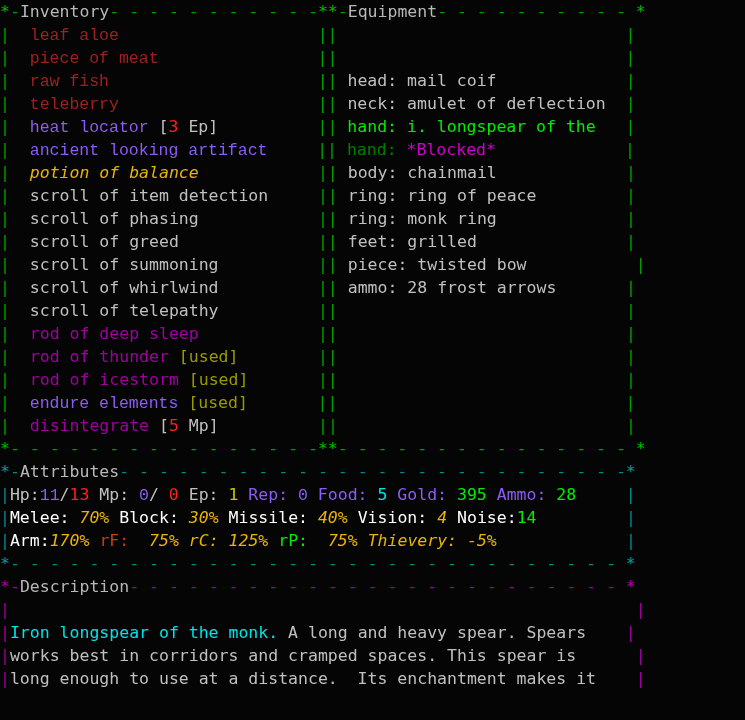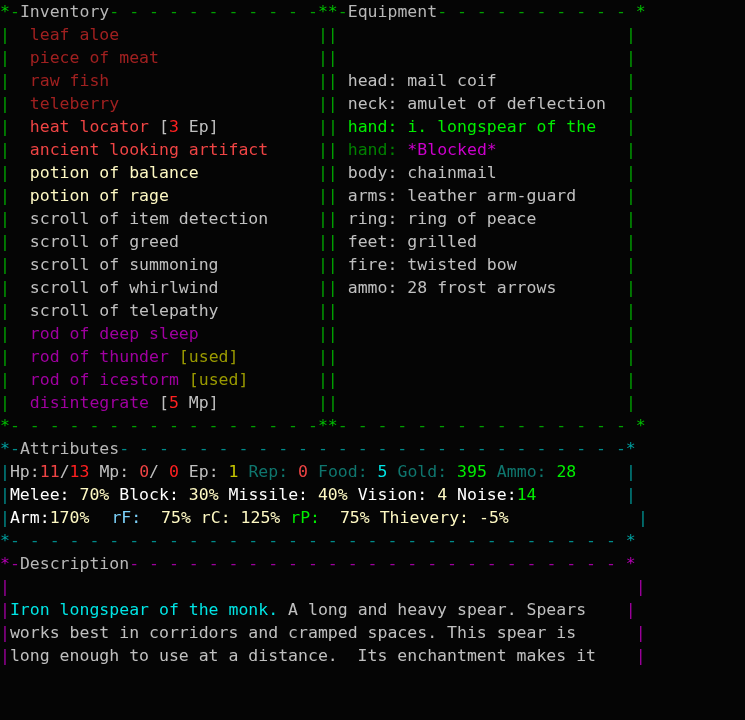--- a/index.html
+++ b/index.html
@@ -20,62 +20,63 @@
   
   .bd-green  {color:#00a000;}
   .bd-teal   {color:#008b8b;}
   .bd-magenta{color:#9d009d;}
   .star-green  {color:#00c000;}
   .star-teal   {color:#00a0a0;}
   .star-magenta{color:#b400b4;}
   .title{color:#b8b8b8;}
 
   
-  .c-dkred   {color:#a02020;}
+  .c-dkred   {color:#a02020;font-family:Liberation Mono, monospace;}
   .c-red     {color:#ff2020;}
-  .c-green   {color:#ef4444;}
+  .c-green   {color:#8b5cf6;font-family:Liberation Mono, monospace;}
   .c-brgreen {color:#00ee00;}
   .c-dkgreen {color:#008000;}
-  .c-teal    {color:#fef9c3;}
+  .c-teal    {color:#eab308;font-style:italic;}
   .c-cyan    {color:#00e5e5;}
   .c-magenta {color:#a000a0;}
   .c-brmagenta{color:#cc00cc;}
   .c-gray    {color:#c0c0c0;}
   .c-white   {color:#ffffff;}
-  .c-olive   {color:#0f766e;margin-top:32px;}
+  .c-olive   {color:#8b5cf6;margin-top:32px;}
   .c-yellow  {color:#c8c800;}
   .c-dkyellow{color:#9a9a00;margin-top:25px;}
-  .c-ddred   {color:#7dd3fc;margin-left:12px;}
+  .c-ddred   {color:#c2410c;}
 
   .vbar{color:#00a000;}
   .vbar-teal{color:#008b8b;}
   .vbar-magenta{color:#9d009d;}
 </style>
 </head>
 <body>
 
 <div class="screen">
   <div id="out">
       <div class="row"><span class="star-green">*</span><span class="bd-green">-</span><span class="title">Inventory</span><span class="bd-green">- - - - - - - - - - -</span><span class="star-green">*</span><span class="star-green">*</span><span class="bd-green">-</span><span class="title">Equipment</span><span class="bd-green">- - - - - - - - - - </span><span class="star-green">*</span></div>
       <div class="row"><span class="vbar">|</span><span>  </span><span class="c-dkred">leaf aloe</span><span>                    </span><span class="vbar">|</span><span class="vbar">|</span><span>                             </span><span class="vbar">|</span></div>
       <div class="row"><span class="vbar">|</span><span>  </span><span class="c-dkred">piece of meat</span><span>                </span><span class="vbar">|</span><span class="vbar">|</span><span>                             </span><span class="vbar">|</span></div>
       <div class="row"><span class="vbar">|</span><span>  </span><span class="c-dkred">raw fish</span><span>                     </span><span class="vbar">|</span><span class="vbar">|</span><span> </span><span class="c-gray">head</span><span class="c-gray">: </span><span class="c-gray">mail coif</span><span>             </span><span class="vbar">|</span></div>
       <div class="row"><span class="vbar">|</span><span>  </span><span class="c-dkred">teleberry</span><span>                    </span><span class="vbar">|</span><span class="vbar">|</span><span> </span><span class="c-gray">neck</span><span class="c-gray">: </span><span class="c-gray">amulet of deflection</span><span>  </span><span class="vbar">|</span></div>
       <div class="row"><span class="vbar">|</span><span>  </span><span class="c-green">heat locator</span><span> </span><span class="c-gray">[</span><span class="c-red">3</span><span class="c-gray"> Ep]</span><span>          </span><span class="vbar">|</span><span class="vbar">|</span><span> </span><span class="c-brgreen">hand</span><span class="c-brgreen">: </span><span class="c-brgreen">i. longspear of the</span><span>   </span><span class="vbar">|</span></div>
       <div class="row"><span class="vbar">|</span><span>  </span><span class="c-green">ancient looking artifact</span><span>     </span><span class="vbar">|</span><span class="vbar">|</span><span> </span><span class="c-dkgreen">hand</span><span class="c-dkgreen">: </span><span class="c-brmagenta">*Blocked*</span><span>             </span><span class="vbar">|</span></div>
       <div class="row"><span class="vbar">|</span><span>  </span><span class="c-teal">potion of balance</span><span>            </span><span class="vbar">|</span><span class="vbar">|</span><span> </span><span class="c-gray">body</span><span class="c-gray">: </span><span class="c-gray">chainmail</span><span>             </span><span class="vbar">|</span></div>
-      <div class="row"><span class="vbar">|</span><span>  </span><span class="c-teal">potion of rage</span><span>               </span><span class="vbar">|</span><span class="vbar">|</span><span> </span><span class="c-gray">arms</span><span class="c-gray">: </span><span class="c-gray">leather arm-guard</span><span>     </span><span class="vbar">|</span></div>
       <div class="row"><span class="vbar">|</span><span>  </span><span class="c-gray">scroll of item detection</span><span>     </span><span class="vbar">|</span><span class="vbar">|</span><span> </span><span class="c-gray">ring</span><span class="c-gray">: </span><span class="c-gray">ring of peace</span><span>         </span><span class="vbar">|</span></div>
+      <div class="row"><span class="vbar">|</span><span>  </span><span class="c-gray">scroll of phasing</span><span>            </span><span class="vbar">|</span><span class="vbar">|</span><span> </span><span class="c-gray">ring</span><span class="c-gray">: </span><span class="c-gray">monk ring</span><span>             </span><span class="vbar">|</span></div>
       <div class="row"><span class="vbar">|</span><span>  </span><span class="c-gray">scroll of greed</span><span>              </span><span class="vbar">|</span><span class="vbar">|</span><span> </span><span class="c-gray">feet</span><span class="c-gray">: </span><span class="c-gray">grilled</span><span>               </span><span class="vbar">|</span></div>
-      <div class="row"><span class="vbar">|</span><span>  </span><span class="c-gray">scroll of summoning</span><span>          </span><span class="vbar">|</span><span class="vbar">|</span><span> </span><span class="c-gray">fire</span><span class="c-gray">: </span><span class="c-gray">twisted bow</span><span>           </span><span class="vbar">|</span></div>
+      <div class="row"><span class="vbar">|</span><span>  </span><span class="c-gray">scroll of summoning</span><span>          </span><span class="vbar">|</span><span class="vbar">|</span><span> </span><span class="c-gray">piece</span><span class="c-gray">: </span><span class="c-gray">twisted bow</span><span>           </span><span class="vbar">|</span></div>
       <div class="row"><span class="vbar">|</span><span>  </span><span class="c-gray">scroll of whirlwind</span><span>          </span><span class="vbar">|</span><span class="vbar">|</span><span> </span><span class="c-gray">ammo</span><span class="c-gray">: </span><span class="c-gray">28 frost arrows</span><span>       </span><span class="vbar">|</span></div>
       <div class="row"><span class="vbar">|</span><span>  </span><span class="c-gray">scroll of telepathy</span><span>          </span><span class="vbar">|</span><span class="vbar">|</span><span>                             </span><span class="vbar">|</span></div>
       <div class="row"><span class="vbar">|</span><span>  </span><span class="c-magenta">rod of deep sleep</span><span>            </span><span class="vbar">|</span><span class="vbar">|</span><span>                             </span><span class="vbar">|</span></div>
       <div class="row"><span class="vbar">|</span><span>  </span><span class="c-magenta">rod of thunder</span><span> </span><span class="c-dkyellow">[used]</span><span>        </span><span class="vbar">|</span><span class="vbar">|</span><span>                             </span><span class="vbar">|</span></div>
       <div class="row"><span class="vbar">|</span><span>  </span><span class="c-magenta">rod of icestorm</span><span> </span><span class="c-dkyellow">[used]</span><span>       </span><span class="vbar">|</span><span class="vbar">|</span><span>                             </span><span class="vbar">|</span></div>
+      <div class="row"><span class="vbar">|</span><span>  </span><span class="c-green">endure elements</span><span> </span><span class="c-dkyellow">[used]</span><span>       </span><span class="vbar">|</span><span class="vbar">|</span><span>                             </span><span class="vbar">|</span></div>
       <div class="row"><span class="vbar">|</span><span>  </span><span class="c-magenta">disintegrate</span><span> </span><span class="c-gray">[</span><span class="c-red">5</span><span class="c-gray"> Mp]</span><span>          </span><span class="vbar">|</span><span class="vbar">|</span><span>                             </span><span class="vbar">|</span></div>
       <div class="row"><span class="star-green">*</span><span class="bd-green">- - - - - - - - - - - - - - - -</span><span class="star-green">*</span><span class="star-green">*</span><span class="bd-green">- - - - - - - - - - - - - - - </span><span class="star-green">*</span></div>
       <div class="row"><span class="star-teal">*</span><span class="bd-teal">-</span><span class="title">Attributes</span><span class="bd-teal">- - - - - - - - - - - - - - - - - - - - - - - - - -</span><span class="star-teal">*</span></div>
       <div class="row"><span class="vbar-teal">|</span><span class="c-gray">Hp:</span><span class="c-green">11</span><span class="c-gray">/</span><span class="c-red">13</span><span> </span><span class="c-gray">Mp: </span><span class="c-green">0</span><span class="c-gray">/</span><span class="c-red"> 0</span><span> </span><span class="c-gray">Ep: </span><span class="c-yellow">1</span><span> </span><span class="c-olive">Rep: </span><span class="c-green">0</span><span> </span><span class="c-olive">Food: </span><span class="c-cyan">5</span><span> </span><span class="c-olive">Gold: </span><span class="c-brgreen">395</span><span> </span><span class="c-olive">Ammo: </span><span class="c-brgreen">28</span><span>     </span><span class="vbar-teal">|</span></div>
       <div class="row"><span class="vbar-teal">|</span><span class="c-white">Melee: </span><span class="c-teal">70%</span><span> </span><span class="c-white">Block: </span><span class="c-teal">30%</span><span> </span><span class="c-white">Missile: </span><span class="c-teal">40%</span><span> </span><span class="c-white">Vision: </span><span class="c-teal">4</span><span> </span><span class="c-white">Noise:</span><span class="c-brgreen">14</span><span>         </span><span class="vbar-teal">|</span></div>
       <div class="row"><span class="vbar-teal">|</span><span class="c-white">Arm:</span><span class="c-teal">170%</span><span> </span><span class="c-ddred">rF:</span><span class="c-teal">  75%</span><span> </span><span class="c-teal">rC:</span><span class="c-teal"> 125%</span><span> </span><span class="c-brgreen">rP:</span><span class="c-teal">  75%</span><span> </span><span class="c-teal">Thievery: </span><span class="c-teal">-5%</span><span>             </span><span class="vbar-teal">|</span></div>
       <div class="row"><span class="star-teal">*</span><span class="bd-teal">- - - - - - - - - - - - - - - - - - - - - - - - - - - - - - - </span><span class="star-teal">*</span></div>
       <div class="row"><span class="star-magenta">*</span><span class="bd-magenta">-</span><span class="title">Description</span><span class="bd-magenta">- - - - - - - - - - - - - - - - - - - - - - - - - </span><span class="star-magenta">*</span></div>
       <div class="row"><span class="vbar-magenta">|</span><span>                                                               </span><span class="vbar-magenta">|</span></div>
       <div class="row"><span class="vbar-magenta">|</span><span class="c-cyan">Iron longspear of the monk.</span><span class="c-gray"> A long and heavy spear. Spears</span><span>    </span><span class="vbar-magenta">|</span></div>

